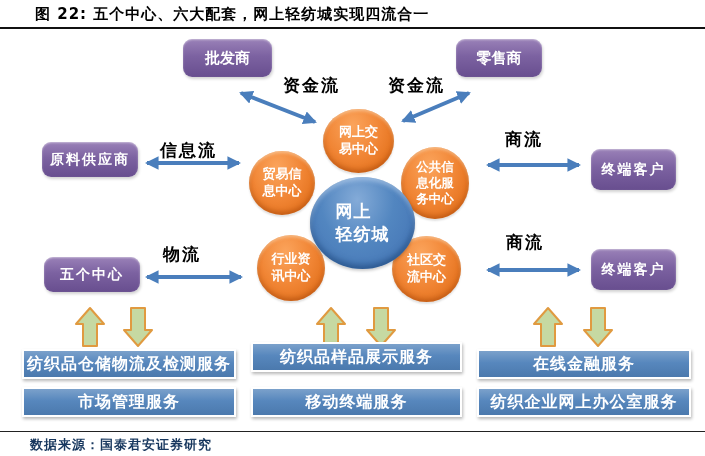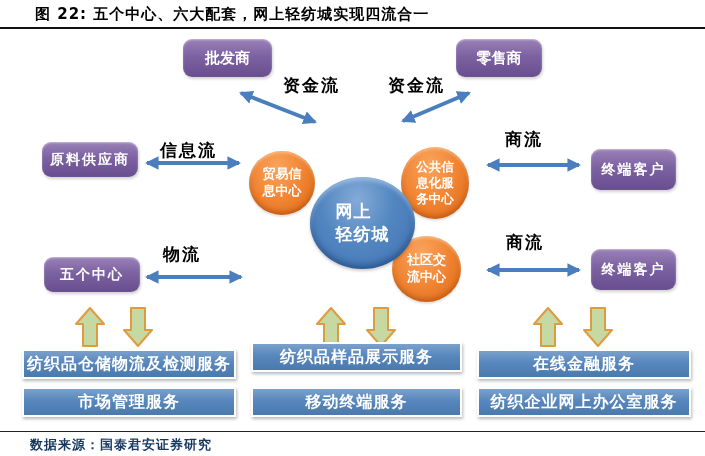--- a/index.html
+++ b/index.html
@@ -92,25 +92,29 @@
   <div class="pbox fs14" style="left:591px; top:149px; width:85px; height:41px;">终端客户</div>
   <div class="pbox fs14" style="left:591px; top:249px; width:85px; height:41px;">终端客户</div>
 
   <div class="flow" style="left:283px; top:74px;">资金流</div>
   <div class="flow" style="left:388px; top:74px;">资金流</div>
   <div class="flow" style="left:160px; top:139px;">信息流</div>
   <div class="flow" style="left:163px; top:243px;">物流</div>
   <div class="flow" style="left:505px; top:128px;">商流</div>
   <div class="flow" style="left:506px; top:231px;">商流</div>
 
+  <div class="ocircle fs13" style="left:323px; top:109px; width:71px; height:64px;">网上交
+易中心</div>
   <div class="ocircle fs13" style="left:249px; top:151px; width:66px; height:64px;">贸易信
 息中心</div>
   <div class="ocircle fs12" style="left:401px; top:147px; width:68px; height:72px;">公共信
 息化服
 务中心</div>
+  <div class="ocircle fs13" style="left:257px; top:235px; width:68px; height:66px;">行业资
+讯中心</div>
   <div class="ocircle fs13" style="left:392px; top:236px; width:69px; height:66px;">社区交
 流中心</div>
 
   <div class="hub" style="left:310px; top:177px; width:105px; height:92px;">网上
 轻纺城</div>
 
   <div class="bar" style="left:22px;  top:349px; width:214px;">纺织品仓储物流及检测服务</div>
   <div class="bar" style="left:251px; top:342px; width:211px;">纺织品样品展示服务</div>
   <div class="bar" style="left:477px; top:349px; width:214px;">在线金融服务</div>
   <div class="bar" style="left:22px;  top:387px; width:214px;">市场管理服务</div>

